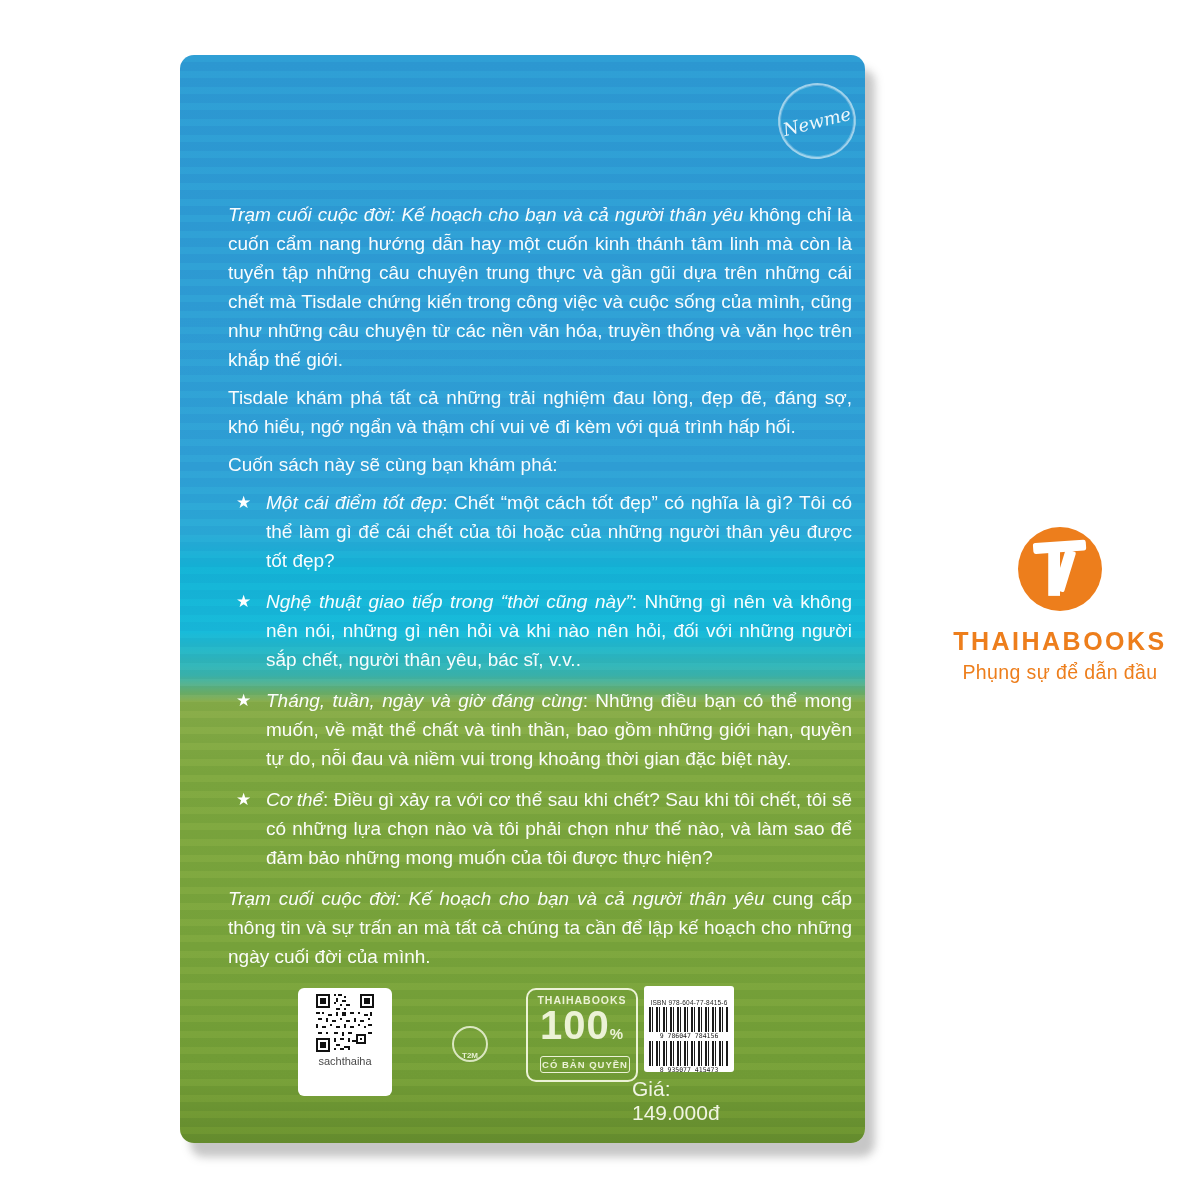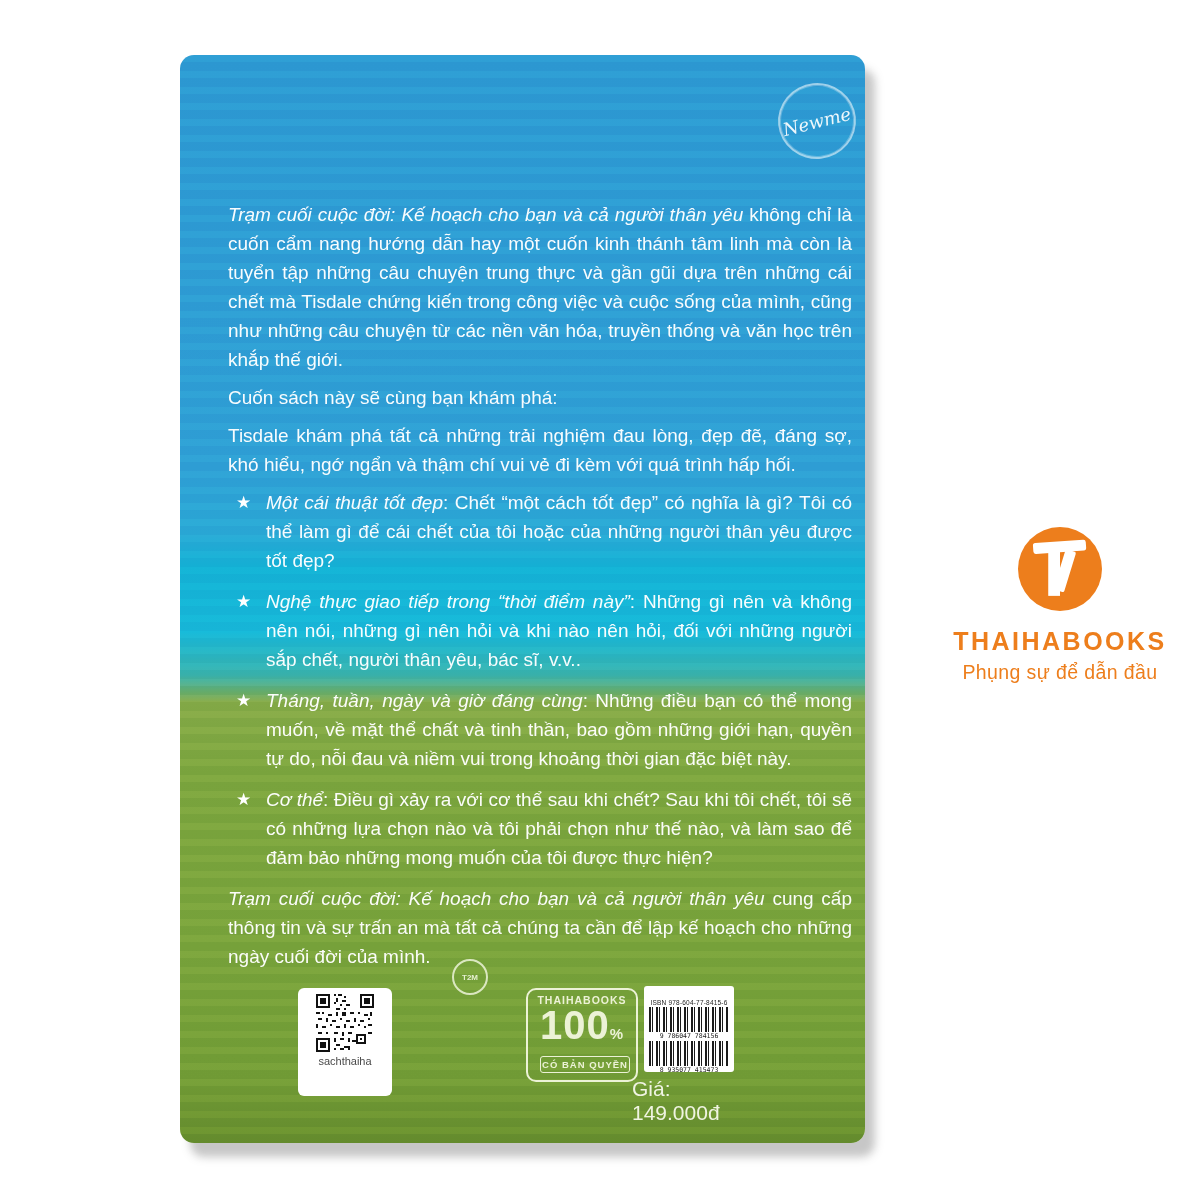--- a/index.html
+++ b/index.html
@@ -57,23 +57,23 @@
   
   .qr-box{
     position:absolute;left:118px;top:933px;width:94px;height:108px;
     background:#ffffff;border-radius:6px;z-index:2;
     display:flex;flex-direction:column;align-items:center;
     padding-top:6px;box-sizing:border-box;
   }
   .qr-box svg{width:58px;height:58px;}
   .qr-label{font-size:11px;color:#4a4a4a;margin-top:3px;}
   .tim-stamp{
-    position:absolute;left:272px;top:904px;width:32px;height:32px;
+    position:absolute;left:272px;top:971px;width:32px;height:32px;
     border-radius:50%;border:2px solid rgba(236,243,216,0.85);
-    display:flex;align-items:center;justify-content:center;z-index:2;
+    display:flex;align-items:flex-end;justify-content:center;z-index:2;
     color:rgba(236,243,216,0.95);font-size:8px;font-weight:bold;
   }
   .badge{
     position:absolute;left:346px;top:933px;width:112px;height:94px;
     border:2.5px solid #ecf2d6;border-radius:10px;z-index:2;
     color:#ecf2d6;text-align:center;box-sizing:border-box;padding-top:4px;
   }
   .badge .b-top{font-size:10.5px;font-weight:bold;letter-spacing:1px;}
   .badge .b-val{font-size:40px;font-weight:bold;line-height:38px;letter-spacing:1px;}
   .badge .b-pct{font-size:15px;font-weight:bold;}
@@ -117,30 +117,30 @@
 
 <div class="cover">
 
   <div class="newme">
     <span>Newme</span>
   </div>
 
   <div class="blurb">
     <p><span class="it">Trạm cuối cuộc đời: Kế hoạch cho bạn và cả người thân yêu</span><span> không chỉ là cuốn cẩm nang hướng dẫn hay một cuốn kinh thánh tâm linh mà còn là tuyển tập những câu chuyện trung thực và gần gũi dựa trên những cái chết mà Tisdale chứng kiến trong công việc và cuộc sống của mình, cũng như những câu chuyện từ các nền văn hóa, truyền thống và văn học trên khắp thế giới.</span></p>
 
+    <p>Tisdale khám phá tất cả những trải nghiệm đau lòng, đẹp đẽ, đáng sợ, khó hiểu, ngớ ngẩn và thậm chí vui vẻ đi kèm với quá trình hấp hối.</p>
+
     <p>Cuốn sách này sẽ cùng bạn khám phá:</p>
 
-    <p>Tisdale khám phá tất cả những trải nghiệm đau lòng, đẹp đẽ, đáng sợ, khó hiểu, ngớ ngẩn và thậm chí vui vẻ đi kèm với quá trình hấp hối.</p>
-
     <ul class="points">
       <li>
-        <span class="star">★</span><span class="it">Một cái thuật tốt đẹp</span><span>: Chết “một cách tốt đẹp” có nghĩa là gì? Tôi có thể làm gì để cái chết của tôi hoặc của những người thân yêu được tốt đẹp?</span>
-      </li>
-      <li>
-        <span class="star">★</span><span class="it">Nghệ thực giao tiếp trong “thời điểm này”</span><span>: Những gì nên và không nên nói, những gì nên hỏi và khi nào nên hỏi, đối với những người sắp chết, người thân yêu, bác sĩ, v.v..</span>
+        <span class="star">★</span><span class="it">Một cái điểm tốt đẹp</span><span>: Chết “một cách tốt đẹp” có nghĩa là gì? Tôi có thể làm gì để cái chết của tôi hoặc của những người thân yêu được tốt đẹp?</span>
+      </li>
+      <li>
+        <span class="star">★</span><span class="it">Nghệ thuật giao tiếp trong “thời cũng này”</span><span>: Những gì nên và không nên nói, những gì nên hỏi và khi nào nên hỏi, đối với những người sắp chết, người thân yêu, bác sĩ, v.v..</span>
       </li>
       <li>
         <span class="star">★</span><span class="it">Tháng, tuần, ngày và giờ đáng cùng</span><span>: Những điều bạn có thể mong muốn, về mặt thể chất và tinh thần, bao gồm những giới hạn, quyền tự do, nỗi đau và niềm vui trong khoảng thời gian đặc biệt này.</span>
       </li>
       <li>
         <span class="star">★</span><span class="it">Cơ thể</span><span>: Điều gì xảy ra với cơ thể sau khi chết? Sau khi tôi chết, tôi sẽ có những lựa chọn nào và tôi phải chọn như thế nào, và làm sao để đảm bảo những mong muốn của tôi được thực hiện?</span>
       </li>
     </ul>
 
     <p><span class="it">Trạm cuối cuộc đời: Kế hoạch cho bạn và cả người thân yêu</span><span> cung cấp thông tin và sự trấn an mà tất cả chúng ta cần để lập kế hoạch cho những ngày cuối đời của mình.</span></p>

